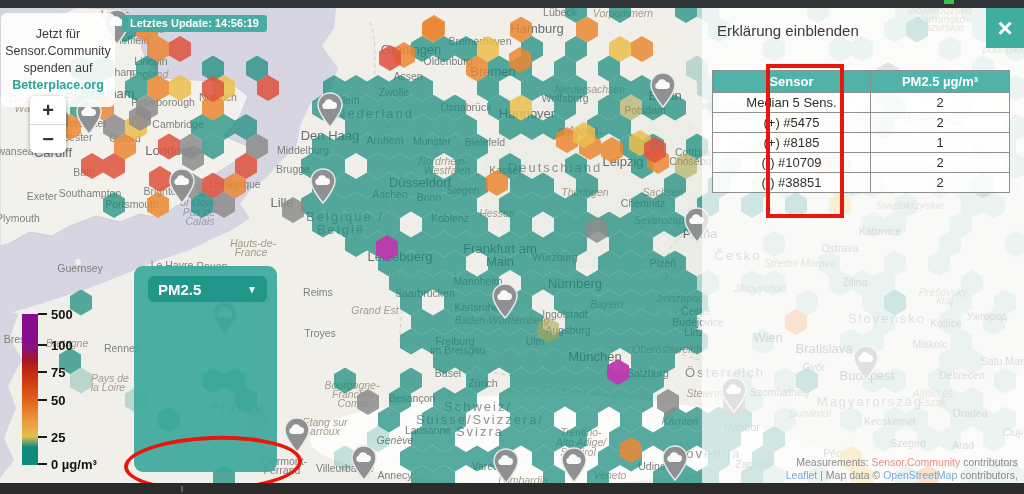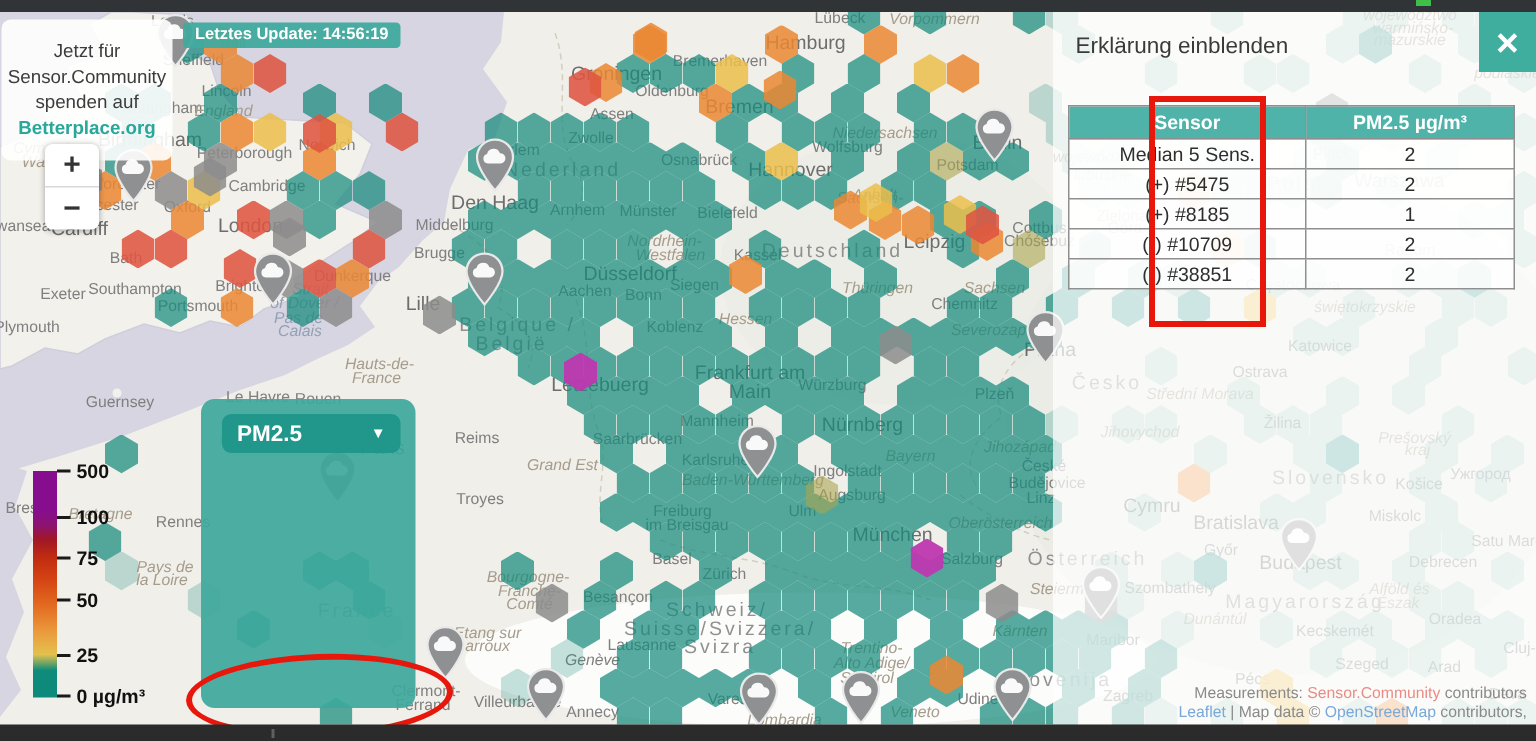--- a/index.html
+++ b/index.html
@@ -263,21 +263,21 @@
         <span class="ml rg" style="left: 940px; top: 2px;">województwo</span>
         <span class="ml rg" style="left: 942px; top: 11px;">warmińsko-</span>
         <span class="ml rg" style="left: 940px; top: 19px;">mazurskie</span>
         <span class="ml rg" style="left: 1005px; top: 41px;">podlaskie</span>
         <span class="ml sm" style="left: 855px; top: 274px;">Žilina</span>
         <span class="ml rg" style="left: 943px; top: 284px;">Prešovský</span>
         <span class="ml rg" style="left: 945px; top: 292px;">kraj</span>
         <span class="ml co" style="left: 887px; top: 310px;">Slovensko</span>
         <span class="ml sm" style="left: 946px; top: 315px;">Košice</span>
         <span class="ml sm" style="left: 987px; top: 308px;">Ужгород</span>
-        <span class="ml lg" style="left: 768px; top: 329px;">Cymru</span>
+        <span class="ml lg" style="left: 768px; top: 329px;">Wien</span>
         <span class="ml lg" style="left: 824px; top: 340px;">Bratislava</span>
         <span class="ml sm" style="left: 814px; top: 359px;">Győr</span>
         <span class="ml sm" style="left: 930px; top: 336px;">Miskolc</span>
         <span class="ml lg" style="left: 867px; top: 367px;">Budapest</span>
         <span class="ml sm" style="left: 962px; top: 367px;">Debrecen</span>
         <span class="ml sm" style="left: 1005px; top: 353px;">Satu Mare</span>
         <span class="ml sm" style="left: 780px; top: 384px;">Szombathely</span>
         <span class="ml co" style="left: 870px; top: 393px;">Magyarország</span>
         <span class="ml rg" style="left: 933px; top: 385px;">Alföld és</span>
         <span class="ml rg" style="left: 932px; top: 394px;">Észak</span>

